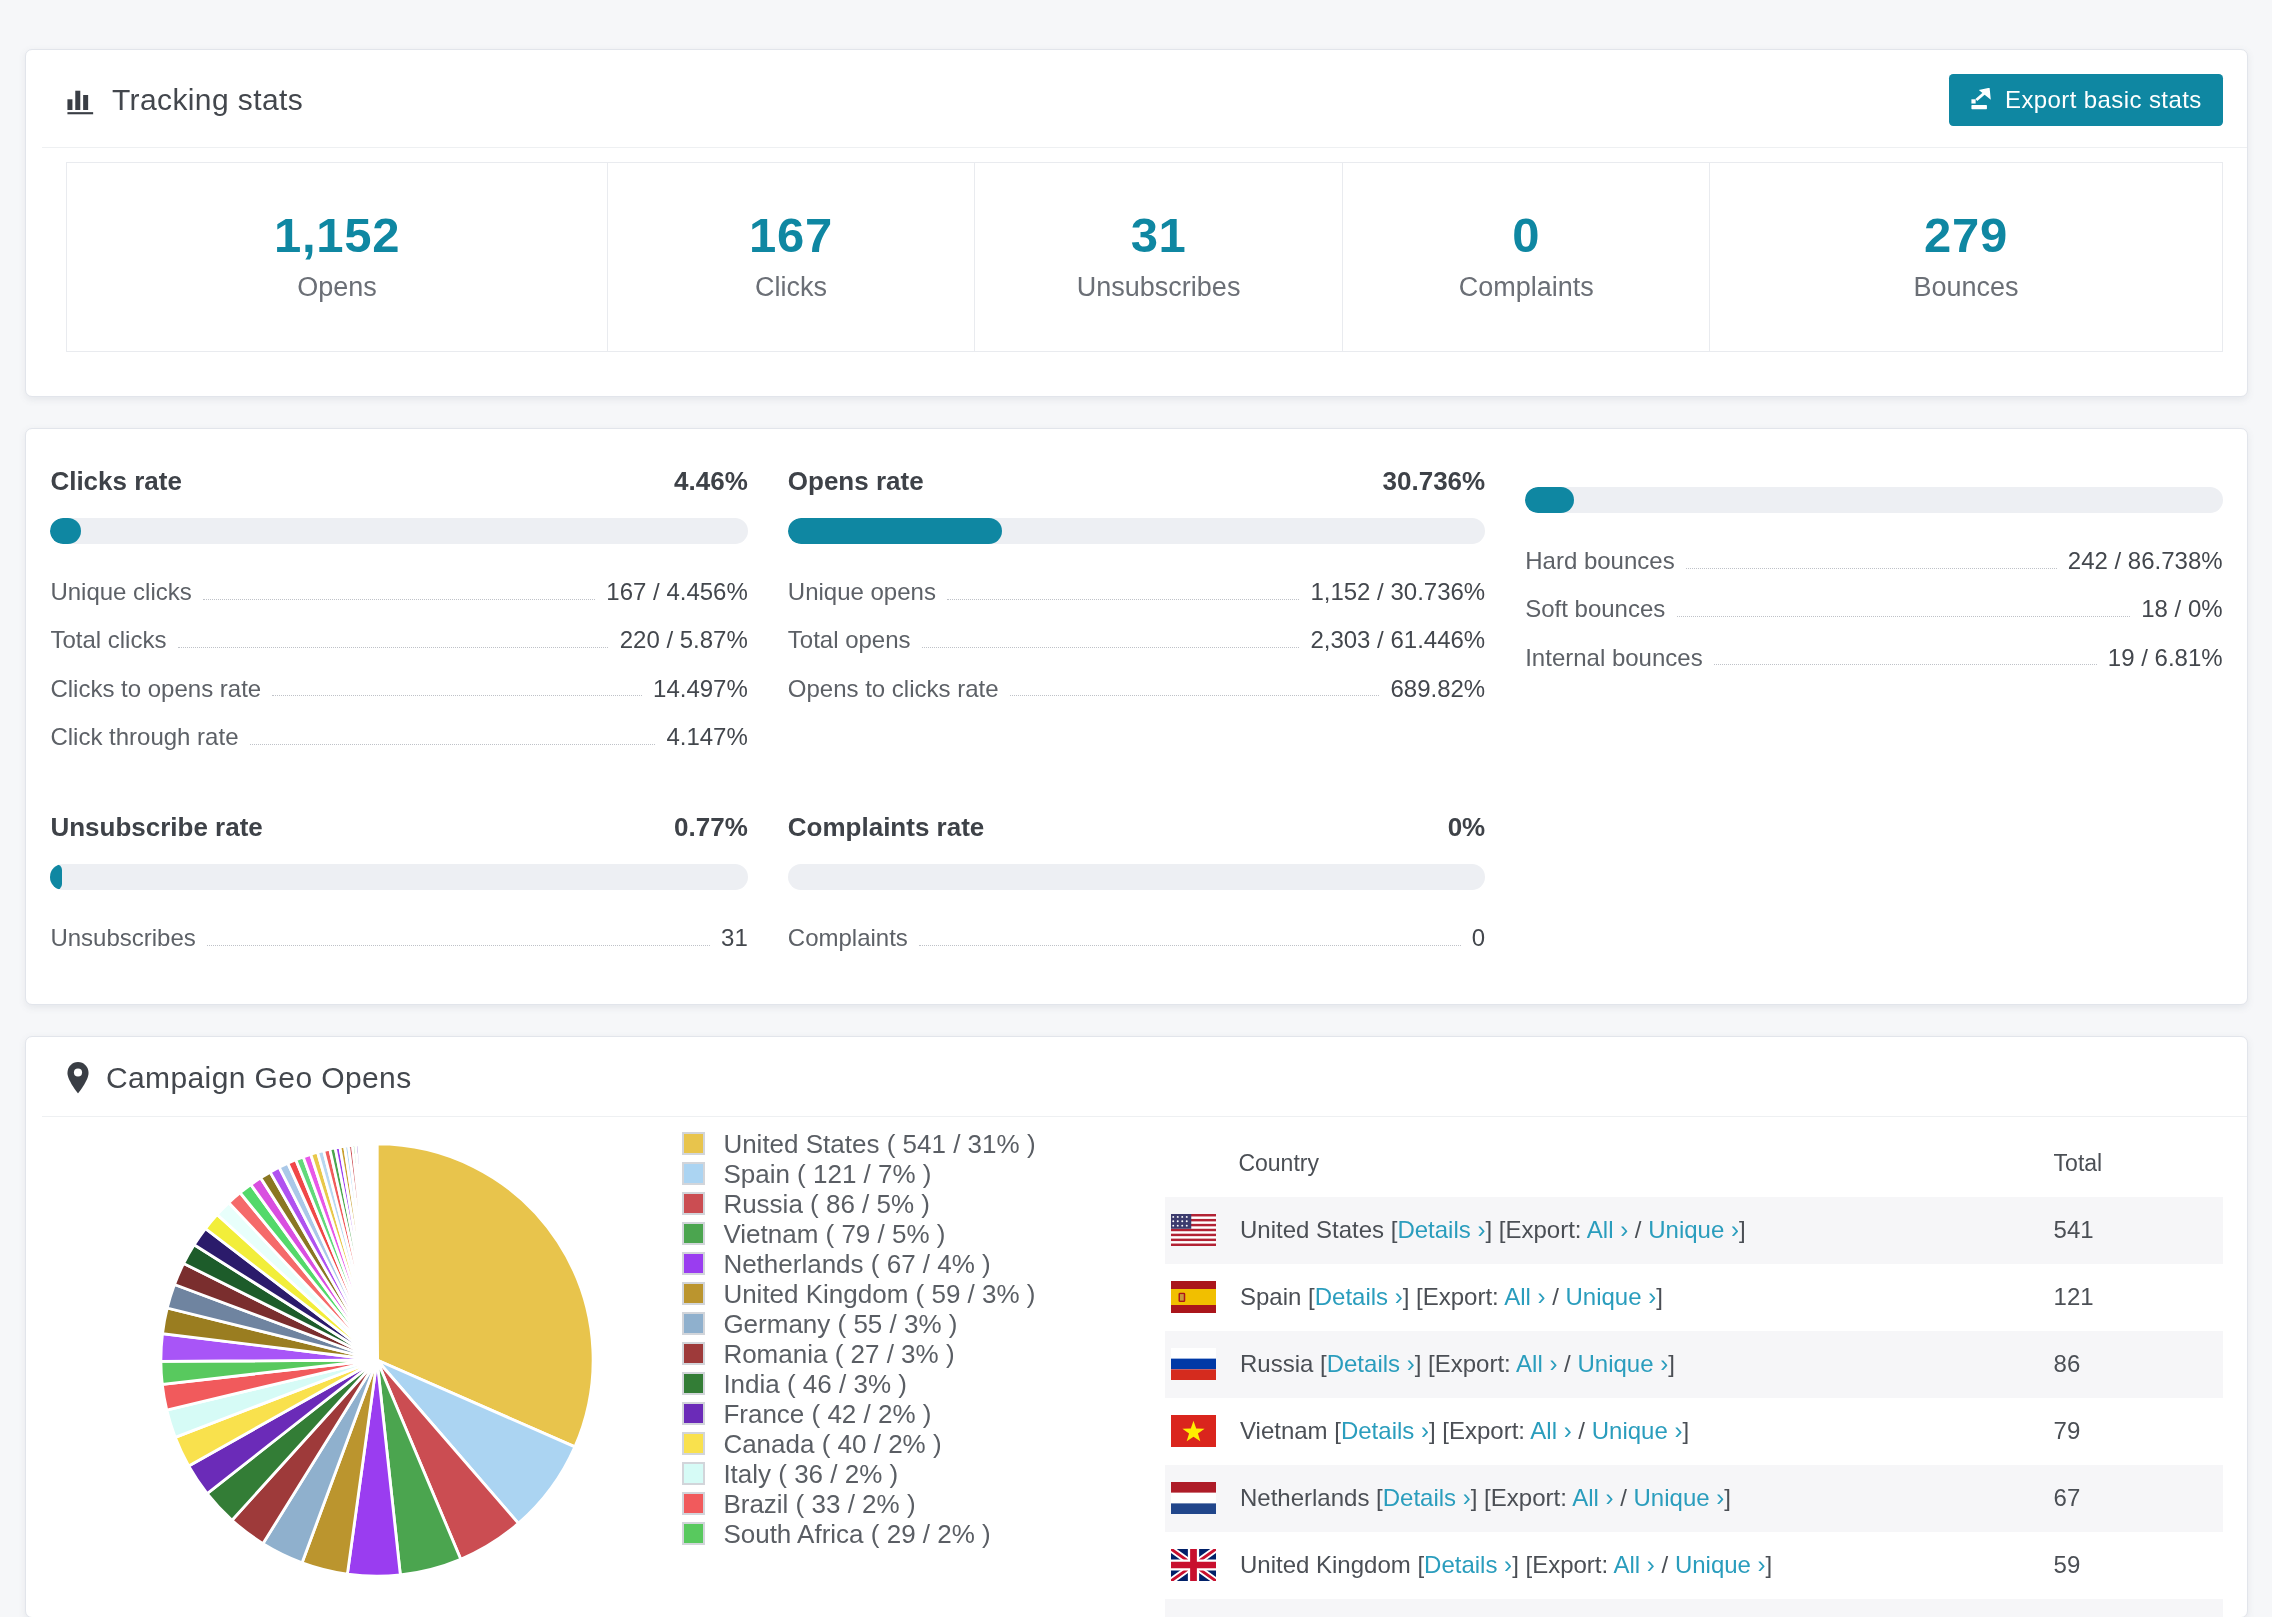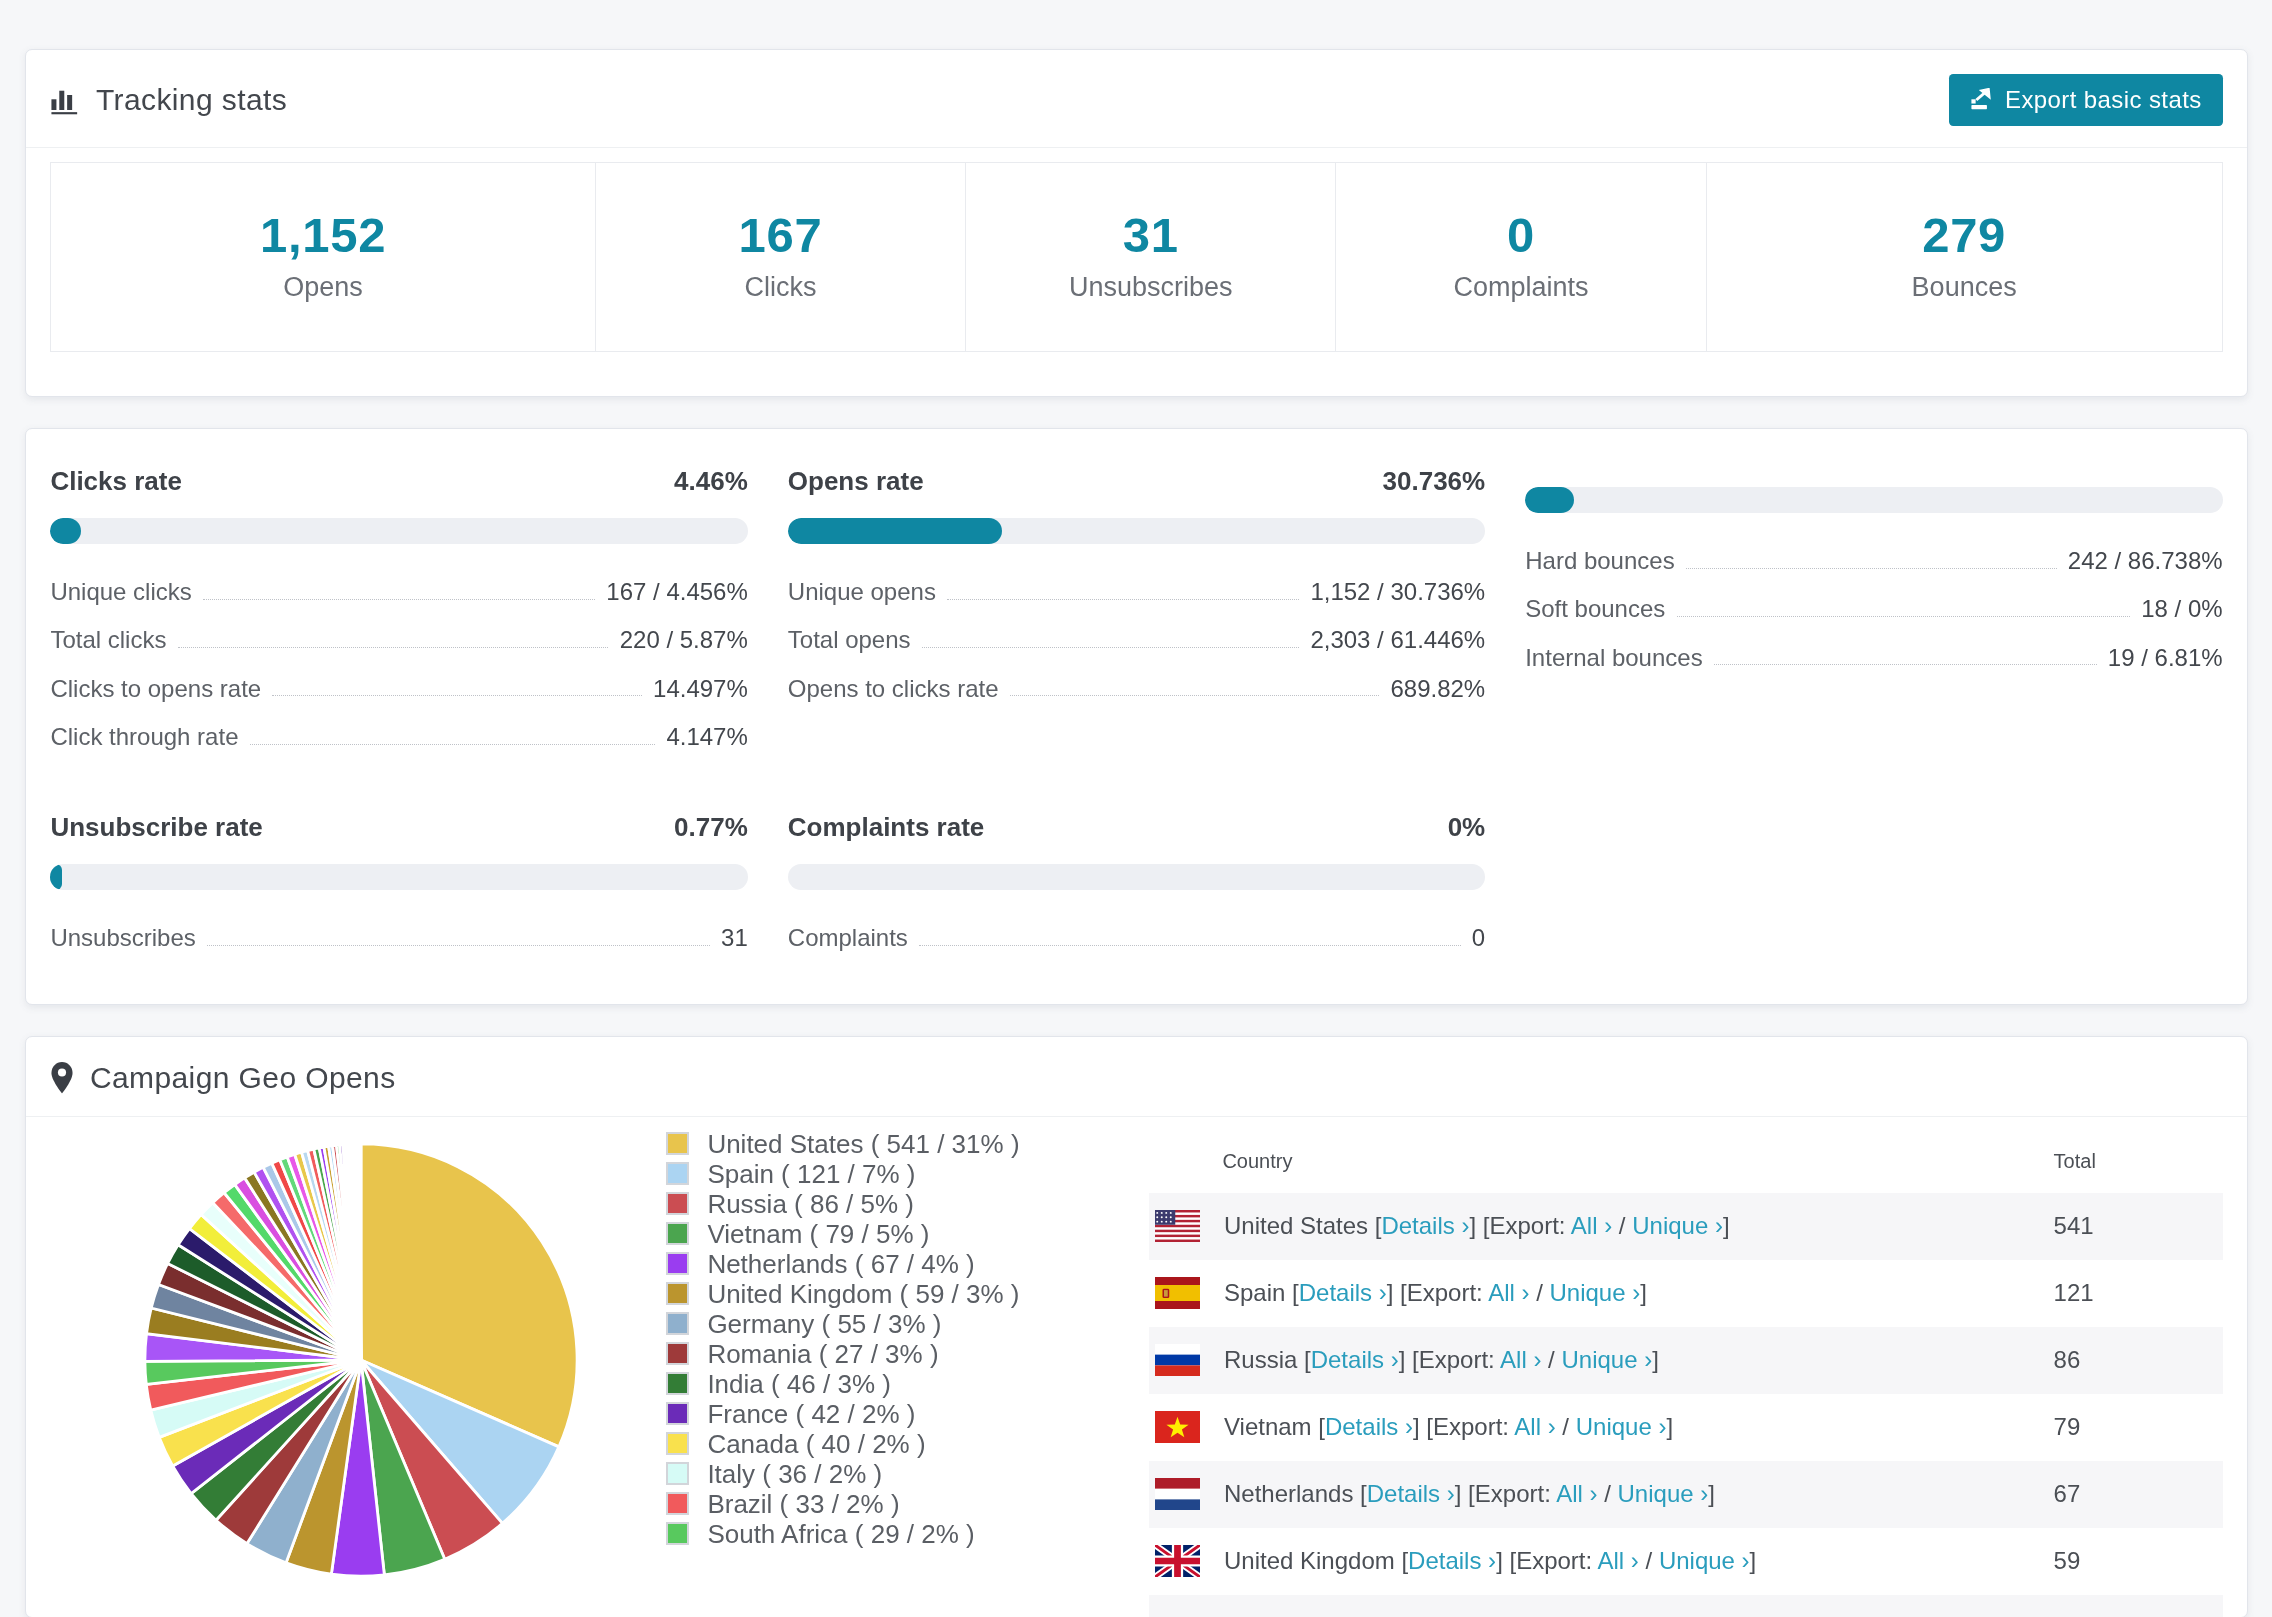--- a/index.html
+++ b/index.html
@@ -10,20 +10,21 @@
     color:#43474d;
   }
   .page { padding:49px 25.4px 0 25.4px; }
   .card {
     background:#fff;
     border:1.4px solid #e2e5eb;
     border-radius:7px;
     box-shadow:0 2.8px 7px rgba(90,100,120,.10);
     margin-bottom:31px;
     overflow:hidden;
+    padding-left:16px;
   }
   
   .card-header {
     display:flex; align-items:center; gap:15.5px;
     padding:24px 24px 21px 24px;
     border-bottom:1.4px solid #eef0f2;
   }
   .card-title { font-size:30px; font-weight:500; color:#43474d; letter-spacing:0.4px; }
   .hdr-icon { display:inline-flex; align-items:center; }
   .export-btn {
@@ -60,21 +61,21 @@
   .stat-line .lbl { color:#5d6167; white-space:nowrap; }
   .stat-line .leader { flex:1; border-bottom:1.4px dotted #bfc2c8; margin:0 11.3px 6.4px 11.3px; min-width:28px; }
   .stat-line .val { color:#43474d; white-space:nowrap; }
   
   .geo-body { display:flex; align-items:flex-start; padding:11.3px 24px 0 24px; height:500px; }
   .pie-wrap { margin-left:85px; margin-top:5.6px; flex:0 0 auto; }
   .legend { list-style:none; margin-left:79px; width:452px; flex:0 0 auto; }
   .legend-item { display:flex; align-items:center; gap:18.4px; font-size:26px; color:#5a5e64; line-height:30px; }
   .swatch { width:22.6px; height:22.6px; border:2.1px solid #d2d5da; flex:0 0 auto; }
   .geo-table { flex:1; margin-left:31px; }
-  .geo-thead { display:flex; align-items:center; font-size:20px; color:#4b4f55; padding:21px 0 20px 73px; }
+  .geo-thead { display:flex; align-items:center; font-size:23px; color:#4b4f55; padding:21px 0 20px 73px; }
   .geo-thead .col-total { width:169px; }
   .geo-rows { height:432px; overflow:hidden; }
   .geo-row { display:flex; align-items:center; height:67px; padding-left:5.6px; font-size:24px; color:#4b4f55; }
   .geo-row.striped { background:#f6f6f8; }
   .flag { width:45px; height:32px; margin-right:24px; flex:0 0 auto; display:inline-flex; }
   .flag svg { width:100%; height:100%; }
   .country-cell { flex:1; white-space:nowrap; }
   .country-cell a { color:#2a9dbd; text-decoration:none; cursor:pointer; }
   .total-cell { width:169px; }
 </style>

